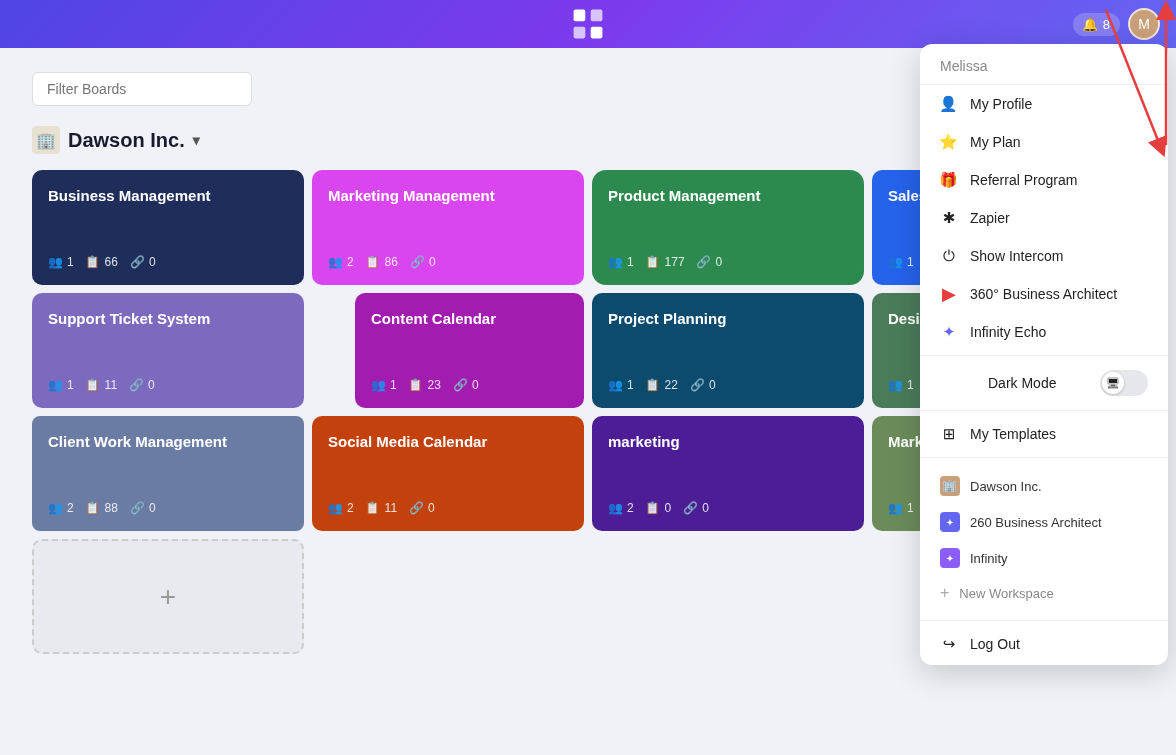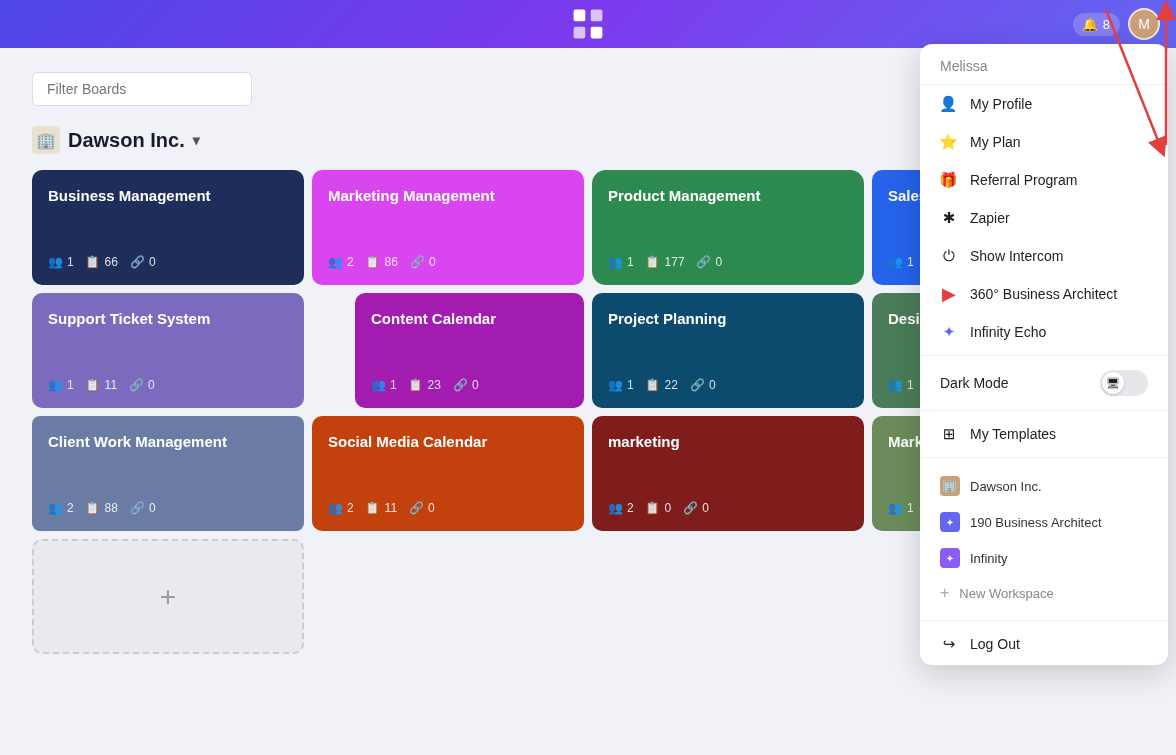--- a/index.html
+++ b/index.html
@@ -167,21 +167,21 @@
     .card-navy { background: #1e2d5a; }
     .card-slate { background: #d946ef; }
     .card-green { background: #2d8a4e; border-radius: 14px; }
     .card-blue { background: #2563eb; }
     .card-purple-light { background: #7c6abf; }
     .card-blue-medium { background: #a21caf; margin-left: 43px; }
     .card-purple-medium { background: #0c4a6e; }
     .card-green-medium { background: #4a7c59; }
     .card-gray-blue { background: #6b7ca4; border-radius: 8px; }
     .card-blue-bright { background: #c2410c; }
-    .card-violet { background: #7f1d1d; }
+    .card-violet { background: #4c1d95; }
     .card-olive { background: #6b8c5a; }
 
     
     .add-board-card {
       border-radius: 10px;
       border: 2px dashed #ccc;
       background: #e8eaf0;
       min-height: 115px;
       display: flex;
       align-items: center;
@@ -231,20 +231,21 @@
       background: #f0f0f0;
       margin: 4px 0;
     }
     .dark-mode-row {
       display: flex;
       align-items: center;
       justify-content: space-between;
       padding: 10px 20px;
       font-size: 14px;
       color: #222;
+      margin-left: 48px;
     }
     .dark-mode-toggle {
       background: #e5e7eb;
       border-radius: 20px;
       width: 48px;
       height: 26px;
       display: flex;
       align-items: center;
       padding: 2px;
       cursor: pointer;
@@ -372,21 +373,21 @@
       <span>My Templates</span>
     </div>
     <div class="dropdown-divider"></div>
     <div class="workspace-section">
       <div class="workspace-item">
         <div class="ws-icon" style="background:#c9a07a;">🏢</div>
         <span>Dawson Inc.</span>
       </div>
       <div class="workspace-item">
         <div class="ws-icon" style="background:#6366f1; color:white; font-size:10px;">✦</div>
-        <span>190 Business Architect</span>
+        <span>260 Business Architect</span>
       </div>
       <div class="workspace-item">
         <div class="ws-icon" style="background:#8b5cf6; color:white; font-size:10px;">✦</div>
         <span>Infinity</span>
       </div>
       <div class="new-workspace-item">
         <span style="font-size:16px; color:#aaa;">+</span>
         <span>New Workspace</span>
       </div>
     </div>

